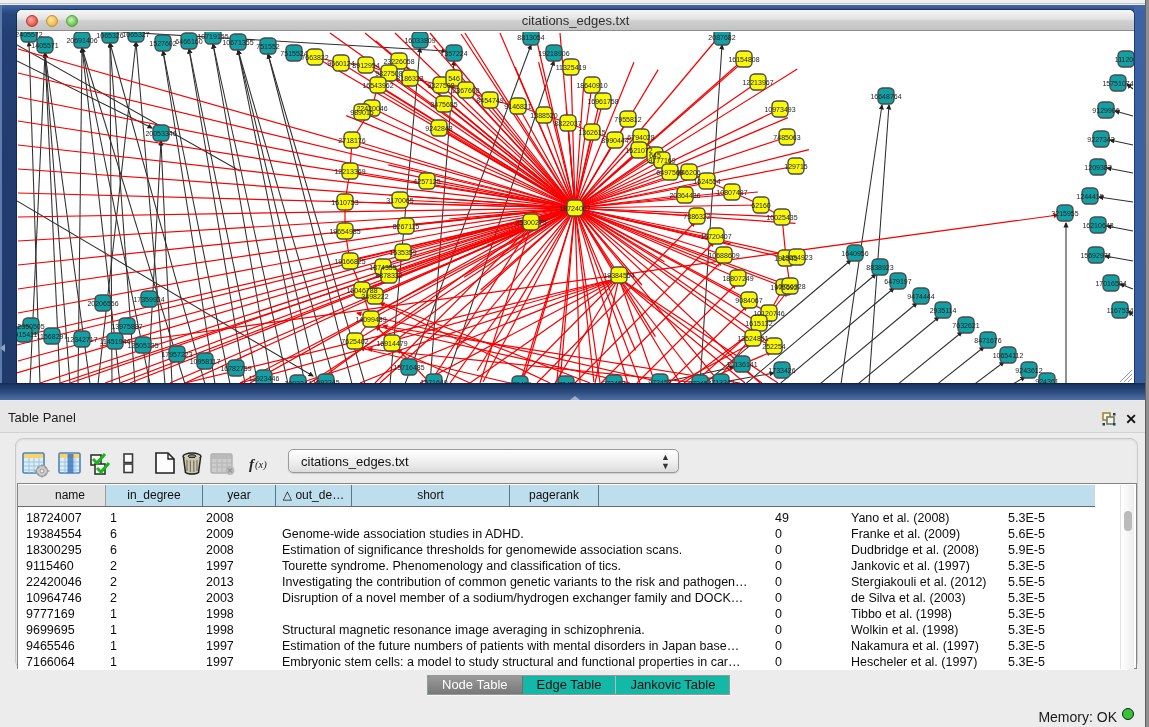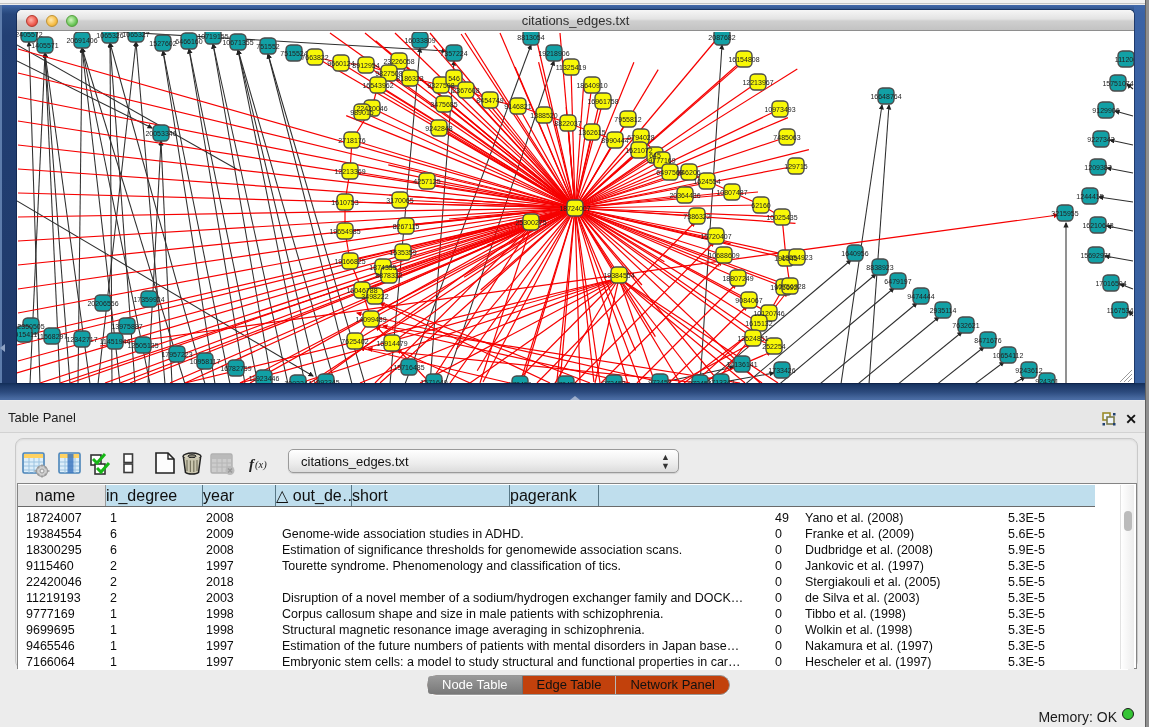--- a/index.html
+++ b/index.html
@@ -17,33 +17,33 @@
 #splitter{position:absolute;left:570px;top:396px;width:0;height:0;border-left:5px solid transparent;border-right:5px solid transparent;border-bottom:4px solid #9fb0cc}
 #panel{position:absolute;left:0;top:400px;width:1149px;height:268px;background:#ececec}
 #phead{position:absolute;left:0;top:1px;width:1149px;height:32px;background:#e7e7e7;border-bottom:1px solid #d2d2d2}
 #phead .t{position:absolute;left:8px;top:9px;font-size:13px;color:#1c1c1c}
 #box{position:absolute;left:15px;top:38px;width:1123px;height:231px;border:1px solid #c9c9c9;border-radius:8px;background:#ececec;box-shadow:inset 0 1px 2px rgba(0,0,0,.08)}
 #dd{position:absolute;left:272px;top:10px;width:391px;height:24px;border:1px solid #9a9a9a;border-radius:5px;background:linear-gradient(180deg,#ffffff,#ededed 60%,#dcdcdc);box-shadow:0 1px 1px rgba(0,0,0,.12)}
 #dd .t{position:absolute;left:12px;top:4px;font-size:13px;color:#111}
 #dd .ar{position:absolute;right:8px;top:3px;font-size:9px;color:#333;line-height:9px;text-align:center}
 #spane{position:absolute;left:1px;top:44px;width:1120px;height:186px;background:#fff;border:1px solid #848484}
 #thead{position:absolute;left:0;top:1px;width:1077px;height:22px;border-bottom:1px solid #6a6a6a;background:#bfdeed;display:flex}
-#thead div{height:100%;border-right:1px solid #587887;font-size:16px;color:#101010;line-height:21px;overflow:hidden;white-space:nowrap}
+#thead div{height:100%;border-right:1px solid #587887;font-size:12px;color:#101010;text-align:center;line-height:21px;overflow:hidden;white-space:nowrap}
 #thead .h0{width:88px;background:#e2e2e2;border-right:1px solid #9a9a9a;padding-left:17px}
 #thead .h1{width:97px} #thead .h2{width:73px} #thead .h3{width:495px}
 #thead .h4{width:76px} #thead .h5{width:158px} #thead .h6{width:89px;border-right:1px solid #587887}
 #tbody{position:absolute;left:0;top:26px;width:1110px;height:160px;background:#fff}
 .tr{position:relative;height:16px;font-size:12.5px;color:#0c0c0c;white-space:nowrap}
 .tr span{position:absolute;top:1px;overflow:hidden}
 .c0{left:8px;width:80px} .c1{left:92px;width:90px} .c2{left:188px;width:70px}
-.c3{left:264px;width:492px} .c4{left:757px;width:72px} .c5{left:787px;width:169px}
+.c3{left:264px;width:492px} .c4{left:757px;width:72px} .c5{left:833px;width:169px}
 .c6{left:990px;width:95px}
 #vsb{position:absolute;right:2px;top:1px;width:14px;height:184px;background:linear-gradient(90deg,#fff,#ededed);border-left:1px solid #e2e2e2}
 #vsb .th{position:absolute;left:3px;top:26px;width:8px;height:20px;border-radius:4px;background:#bbbbbb}
-#tabs{position:absolute;left:427px;top:275px;height:20px;display:flex;border:1px solid #989898;border-radius:10px;background:#c2410c;box-shadow:0 1px 0 rgba(255,255,255,.7)}
+#tabs{position:absolute;left:427px;top:275px;height:20px;display:flex;border:1px solid #989898;border-radius:0;background:#14b8a6;box-shadow:0 1px 0 rgba(255,255,255,.7)}
 #tabs div{font-size:13px;line-height:18px;padding:0 14px;color:#111}
 #tabs .sel{background:linear-gradient(180deg,#9a9a9a,#787878);color:#fff;border-radius:3px 0 0 3px;border-right:1px solid #6e6e6e}
 #tabs .mid{border-right:1px solid #b8b8b8}
 #mem{position:absolute;right:32px;top:309px;font-size:14px;color:#1a1a1a}
 #memdot{position:absolute;right:15px;top:308px;width:12px;height:12px;border-radius:50%;background:#35c435;border:1.5px solid #1c1c1c}
 #rstrip{position:absolute;right:0;top:0;width:4px;height:727px;background:#8f8f8f;border-left:1px solid #5f5f5f}
 #floatic{position:absolute;right:33px;top:11px;width:14px;height:14px}
 #closeic{position:absolute;right:12px;top:10px;font-size:14px;font-weight:bold;color:#111}
 </style></head>
 <body>
@@ -752,39 +752,39 @@
               <span class="c1">2</span>
               <span class="c2">1997</span>
               <span class="c3">Tourette syndrome. Phenomenology and classification of tics.</span>
               <span class="c4">0</span>
               <span class="c5">Jankovic et al. (1997)</span>
               <span class="c6">5.3E-5</span>
             </div>
 <div class="tr">
               <span class="c0">22420046</span>
               <span class="c1">2</span>
-              <span class="c2">2018</span>
+              <span class="c2">2013</span>
+              <span class="c3">Investigating the contribution of common genetic variants to the risk and pathogen…</span>
               <span class="c4">0</span>
-              <span class="c5">Stergiakouli et al. (2005)</span>
+              <span class="c5">Stergiakouli et al. (2012)</span>
               <span class="c6">5.5E-5</span>
             </div>
 <div class="tr">
-              <span class="c0">11219193</span>
+              <span class="c0">10964746</span>
               <span class="c1">2</span>
               <span class="c2">2003</span>
               <span class="c3">Disruption of a novel member of a sodium/hydrogen exchanger family and DOCK…</span>
               <span class="c4">0</span>
               <span class="c5">de Silva et al. (2003)</span>
               <span class="c6">5.3E-5</span>
             </div>
 <div class="tr">
               <span class="c0">9777169</span>
               <span class="c1">1</span>
               <span class="c2">1998</span>
-              <span class="c3">Corpus callosum shape and size in male patients with schizophrenia.</span>
               <span class="c4">0</span>
               <span class="c5">Tibbo et al. (1998)</span>
               <span class="c6">5.3E-5</span>
             </div>
 <div class="tr">
               <span class="c0">9699695</span>
               <span class="c1">1</span>
               <span class="c2">1998</span>
               <span class="c3">Structural magnetic resonance image averaging in schizophrenia.</span>
               <span class="c4">0</span>
@@ -811,18 +811,18 @@
             </div>
     </div>
     <div id="vsb">
             <div class="th"></div>
           </div>
     </div>
   </div>
   <div id="tabs">
         <div class="sel">Node Table</div>
         <div class="mid">Edge Table</div>
-        <div>Network Panel</div>
+        <div>Jankovic Table</div>
       </div>
   <div id="mem">Memory: OK</div>
       <div id="memdot"></div>
 </div>
 <div id="rstrip"></div>
 </div>
 </body></html>

